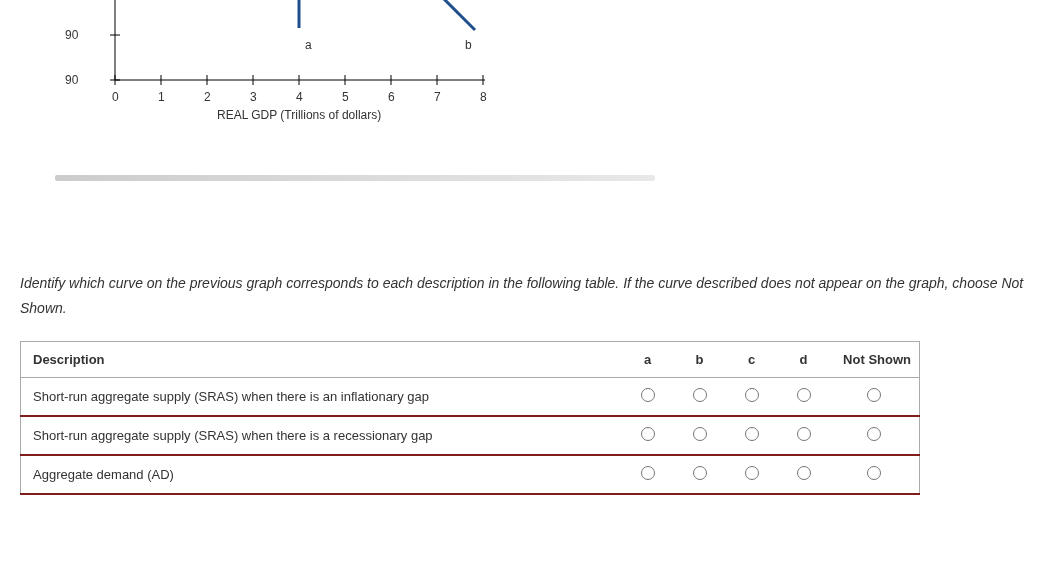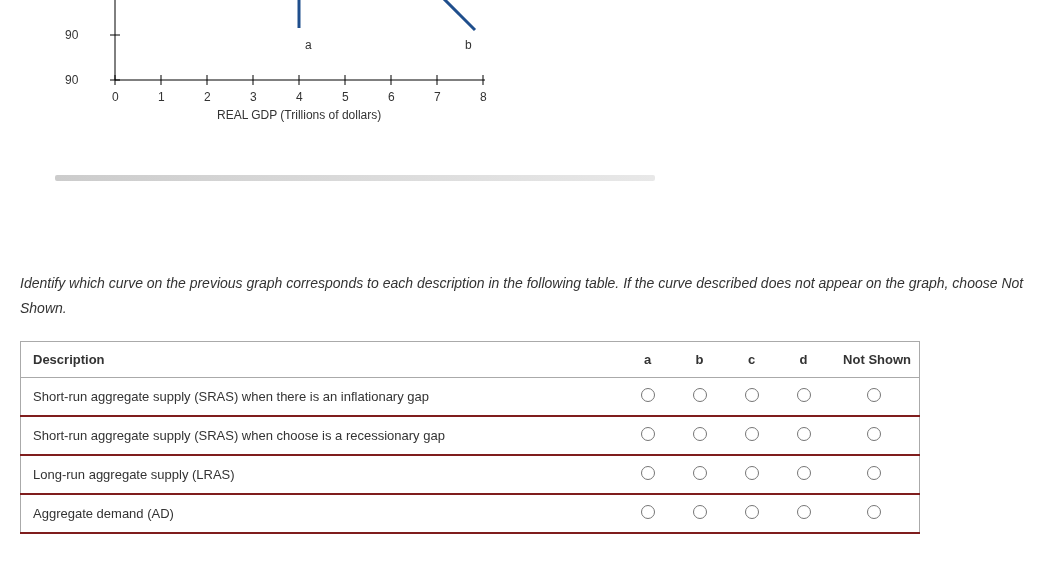--- a/index.html
+++ b/index.html
@@ -121,34 +121,26 @@
   <tbody>
     <tr>
       <td>Short-run aggregate supply (SRAS) when there is an inflationary gap</td>
       <td class="opt"><input type="radio" name="r0" style=""></td>
       <td class="opt"><input type="radio" name="r0" style=""></td>
       <td class="opt"><input type="radio" name="r0" style=""></td>
       <td class="opt"><input type="radio" name="r0" style=""></td>
       <td class="opt"><input type="radio" name="r0" style=""></td>
     </tr>
     <tr>
-      <td>Short-run aggregate supply (SRAS) when choose is a recessionary gap</td>
+      <td>Short-run aggregate supply (SRAS) when there is a recessionary gap</td>
       <td class="opt"><input type="radio" name="r2" style=""></td>
       <td class="opt"><input type="radio" name="r2" style=""></td>
       <td class="opt"><input type="radio" name="r2" style=""></td>
       <td class="opt"><input type="radio" name="r2" style=""></td>
       <td class="opt"><input type="radio" name="r2" style=""></td>
-    </tr>
-    <tr>
-      <td>Long-run aggregate supply (LRAS)</td>
-      <td class="opt"><input type="radio" name="r3" style=""></td>
-      <td class="opt"><input type="radio" name="r3" style=""></td>
-      <td class="opt"><input type="radio" name="r3" style=""></td>
-      <td class="opt"><input type="radio" name="r3" style=""></td>
-      <td class="opt"><input type="radio" name="r3" style=""></td>
     </tr>
     <tr>
       <td>Aggregate demand (AD)</td>
       <td class="opt"><input type="radio" name="r4" style=""></td>
       <td class="opt"><input type="radio" name="r4" style=""></td>
       <td class="opt"><input type="radio" name="r4" style=""></td>
       <td class="opt"><input type="radio" name="r4" style=""></td>
       <td class="opt"><input type="radio" name="r4" style=""></td>
     </tr>
   </tbody>

